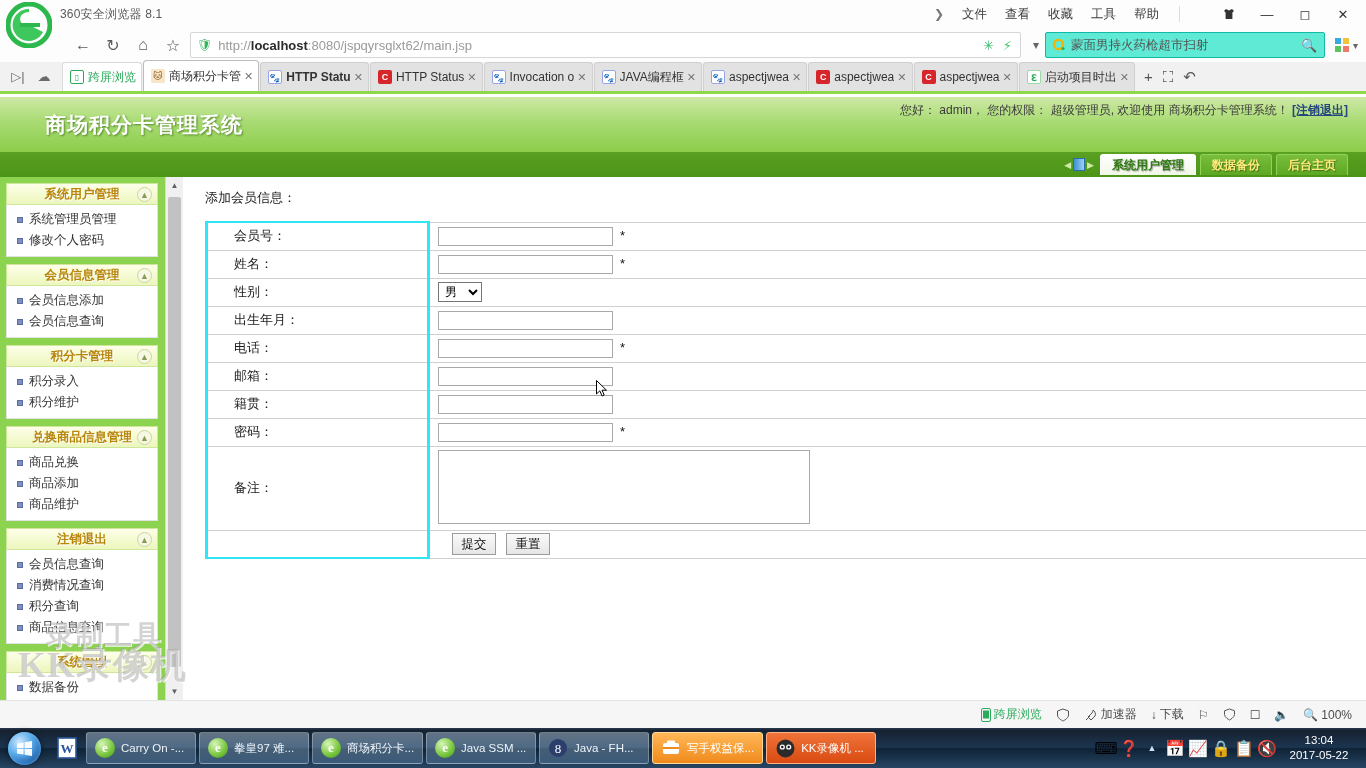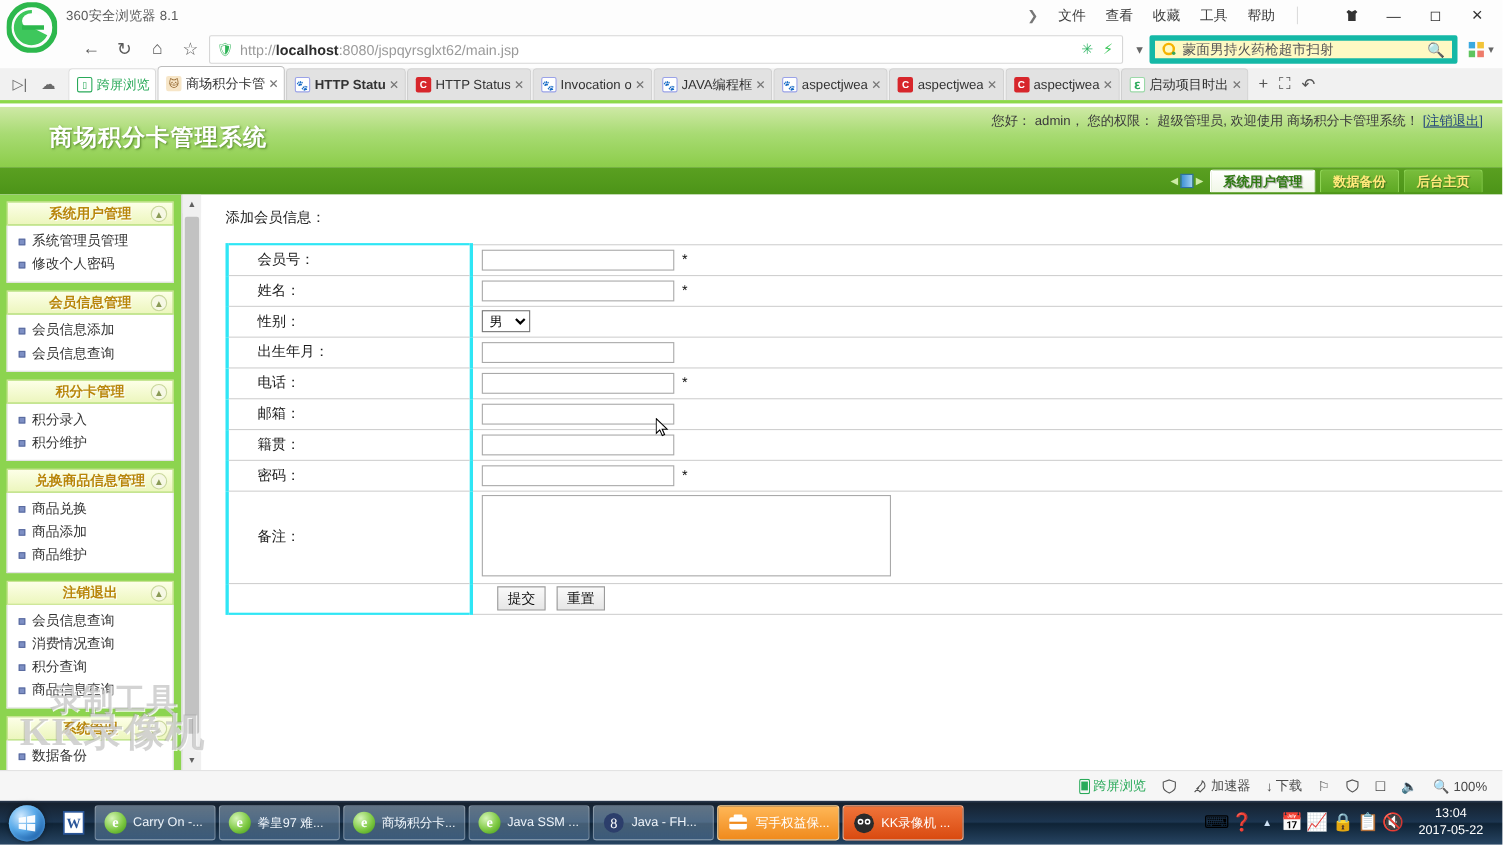--- a/index.html
+++ b/index.html
@@ -53,21 +53,21 @@
     display: flex; align-items: center; padding: 0 6px;
     max-width: 880px;
   }
   .urlbar .shield { color: #2fb457; font-size: 12px; margin-right: 6px; }
   .urltext { font-size: 13px; color: #9a9a9a; white-space: nowrap; }
   .urltext b { color: #2b2b2b; font-weight: 700; }
   .url-icons { margin-left: auto; display: flex; align-items: center; gap: 9px; padding-right:2px;}
   .url-icons span { font-size: 13px; }
   .dropdn { color: #666; font-size: 12px; padding: 0 6px; }
   .searchbar {
-    width: 280px; height: 26px; background: #fef9c3; border: 5px solid #14b8a6;
+    width: 280px; height: 26px; background: #5eead4; border: 1px solid #14b8a6;
     border-radius: 2px; display: flex; align-items: center; padding: 0 6px;
     margin-right: 2px;
   }
   .searchbar .stext { font-size: 12.5px; color: #555; margin-left: 5px; white-space: nowrap; overflow: hidden; }
   .searchbar .mag { margin-left: auto; color: #777; font-size: 13px; }
   .apps-btn { display: flex; align-items: center; gap: 3px; padding: 0 8px; }
 
   
   .tabstrip {
     position: absolute; top: 62px; left: 0; width: 1366px; height: 32px;
@@ -111,21 +111,21 @@
     position: absolute; left: 45px; top: 14px;
     font-family: "Liberation Serif", "DejaVu Serif", serif;
     font-size: 21px; font-weight: bold; color: #fff;
     text-shadow: 1px 1px 2px rgba(60,110,20,.75);
     letter-spacing: 1px;
   }
   .welcome {
     position: absolute; right: 18px; top: 5px;
     font-size: 12px; color: #3b3b3b; white-space: nowrap;
   }
-  .welcome a { color: #25477d; text-decoration: underline; }
+  .welcome a { color: #25477d; text-decoration: underline; font-weight: bold; }
   .navbar {
     position: relative; width: 1366px; height: 25px;
     background: linear-gradient(to bottom, #5aa021 0%, #4c9418 100%);
     display: flex; align-items: center; justify-content: flex-end;
   }
   .nav-arrows {
     display: flex; align-items: center; gap: 2px; margin-right: 6px;
     color: #cdeba5; font-size: 9px;
   }
   .nav-arrows .bar { width: 12px; height: 13px; background: linear-gradient(to right,#3d8fd6,#9fd0f3); border:1px solid #2c6fa8;}

